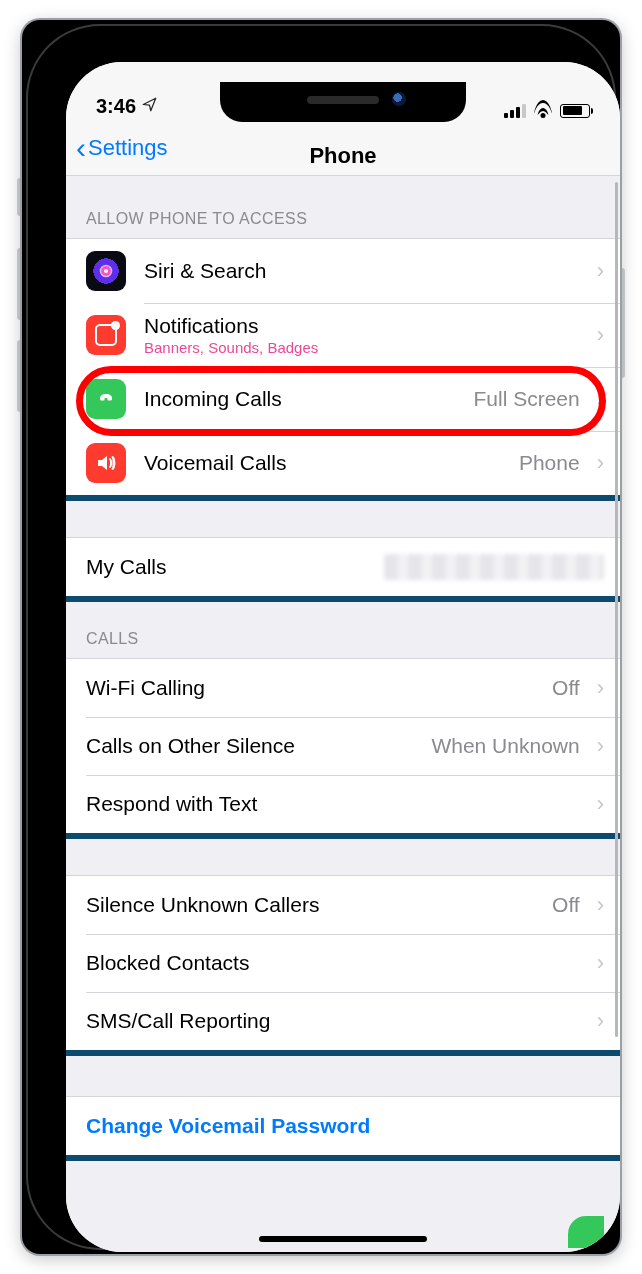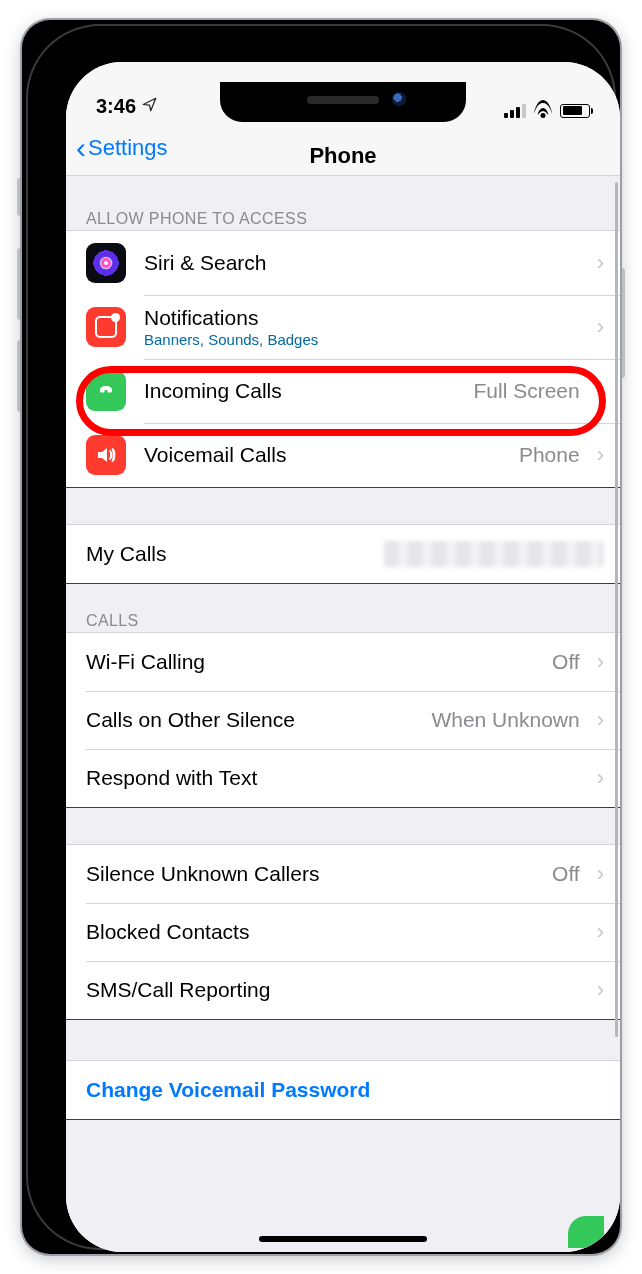--- a/index.html
+++ b/index.html
@@ -9,21 +9,21 @@
     width: 642px;
     height: 1274px;
     position: relative;
     overflow: hidden;
   }
   
   .device-frame {
     position: absolute;
     left: 22px; top: 20px;
     width: 598px; height: 1234px;
-    border-radius: 28px;
+    border-radius: 18px;
     background: #000;
     box-shadow: 0 0 0 2px #9aa0a5, 0 4px 18px rgba(0,0,0,.25);
   }
   .device-frame::before {
     content: "";
     position: absolute;
     inset: 4px;
     border-radius: 74px;
     background: #000;
     box-shadow: inset 0 0 0 2px #3b3b3b;
@@ -116,29 +116,29 @@
     position:absolute; left:0; right:0; top:114px; bottom:0;
     overflow:hidden;
     background:#efeff4;
   }
   .scrollbar {
     position:absolute; right:2px; top:6px;
     width:3px; height:855px;
     background:#b6b6bb; border-radius:2px;
   }
   .section-header {
-    padding: 34px 20px 2px;
+    padding: 34px 20px 10px;
     font-size:16px; letter-spacing:.4px;
     color:#8a8a8f; text-transform:uppercase;
   }
   .section-header.short { padding-top: 28px; }
   .group {
     background:#fff;
     border-top:1px solid #d5d5d9;
-    border-bottom:1px solid #0c4a6e;
+    border-bottom:6px solid #0c4a6e;
   }
   .row {
     display:flex; align-items:center;
     min-height:58px;
     padding: 0 16px 0 20px;
     position:relative;
   }
   .row + .row::before {
     content:"";
     position:absolute; left:20px; right:0; top:0;
@@ -147,21 +147,21 @@
   .row.with-icon + .row.with-icon::before,
   .row.with-icon + .row::before { left: 78px; }
   .row .icon-slot {
     width:40px; height:40px; border-radius:9px;
     margin-right:18px;
     display:flex; align-items:center; justify-content:center;
     flex-shrink:0;
   }
   .row .labels { flex:1; display:flex; flex-direction:column; justify-content:center; }
   .row .label { font-size:21px; color:#000; }
-  .row .sublabel { font-size:15px; color:#0369a1; margin-top:1px; }
+  .row .sublabel { font-size:15px; color:#ec4899; margin-top:1px; }
   .row .value { font-size:21px; color:#8a8a8f; margin-right:17px; white-space:nowrap; }
   .row .chev-right { color:#c7c7cc; font-size:22px; font-weight:300; }
   .row.centered-link .label { color:#007aff;font-weight:bold; }
   .row.tall { min-height:64px; }
   .spacer { height:40px; }
   .spacer-sm { height:36px; }
 
   
   .ic-siri { background: radial-gradient(circle at 50% 50%, #ff4fc4 0 18%, #5f2eea 18% 45%, #0a0a12 45% 100%); }
   .ic-siri svg { width:28px; height:28px; }

